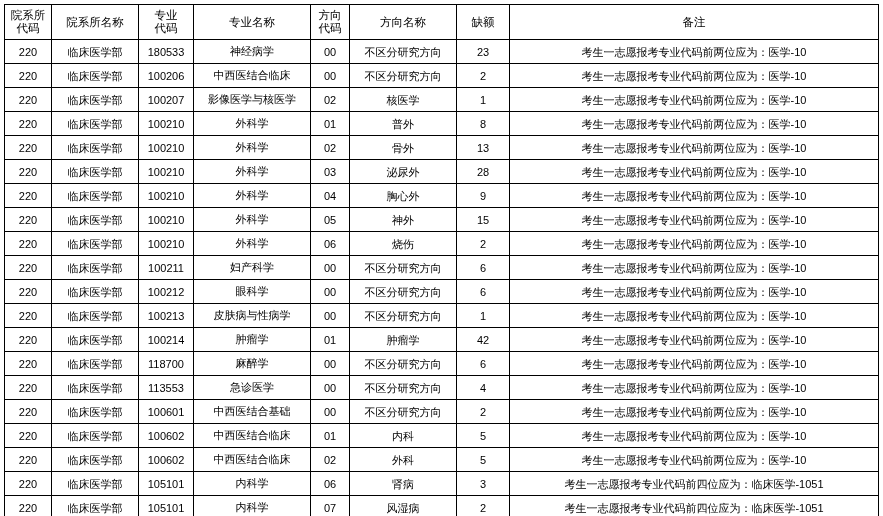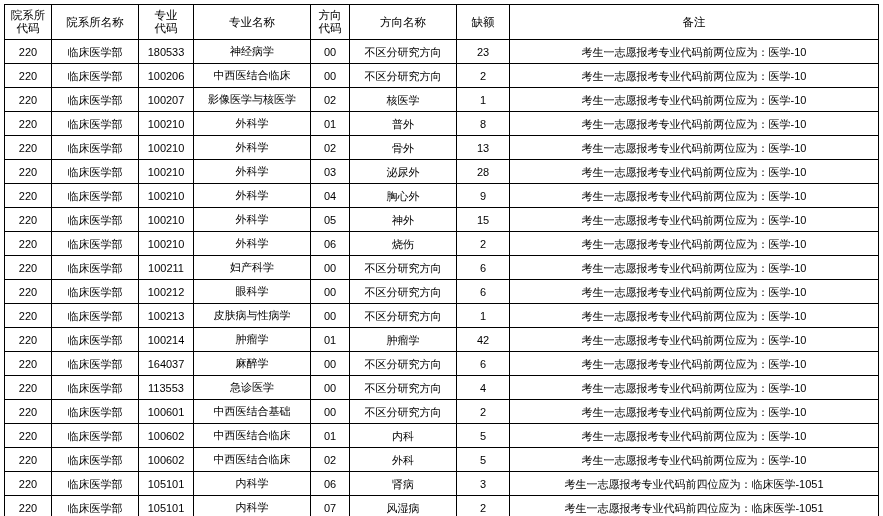--- a/index.html
+++ b/index.html
@@ -209,21 +209,21 @@
           <td class="c-major-code">100214</td>
           <td class="c-major-name">肿瘤学</td>
           <td class="c-dir-code">01</td>
           <td class="c-dir-name">肿瘤学</td>
           <td class="c-quota">42</td>
           <td class="c-remark remark">考生一志愿报考专业代码前两位应为：医学-10</td>
         </tr>
         <tr>
           <td class="c-dept-code">220</td>
           <td class="c-dept-name">临床医学部</td>
-          <td class="c-major-code">164037</td>
+          <td class="c-major-code">118700</td>
           <td class="c-major-name">麻醉学</td>
           <td class="c-dir-code">00</td>
           <td class="c-dir-name">不区分研究方向</td>
           <td class="c-quota">6</td>
           <td class="c-remark remark">考生一志愿报考专业代码前两位应为：医学-10</td>
         </tr>
         <tr>
           <td class="c-dept-code">220</td>
           <td class="c-dept-name">临床医学部</td>
           <td class="c-major-code">113553</td>

